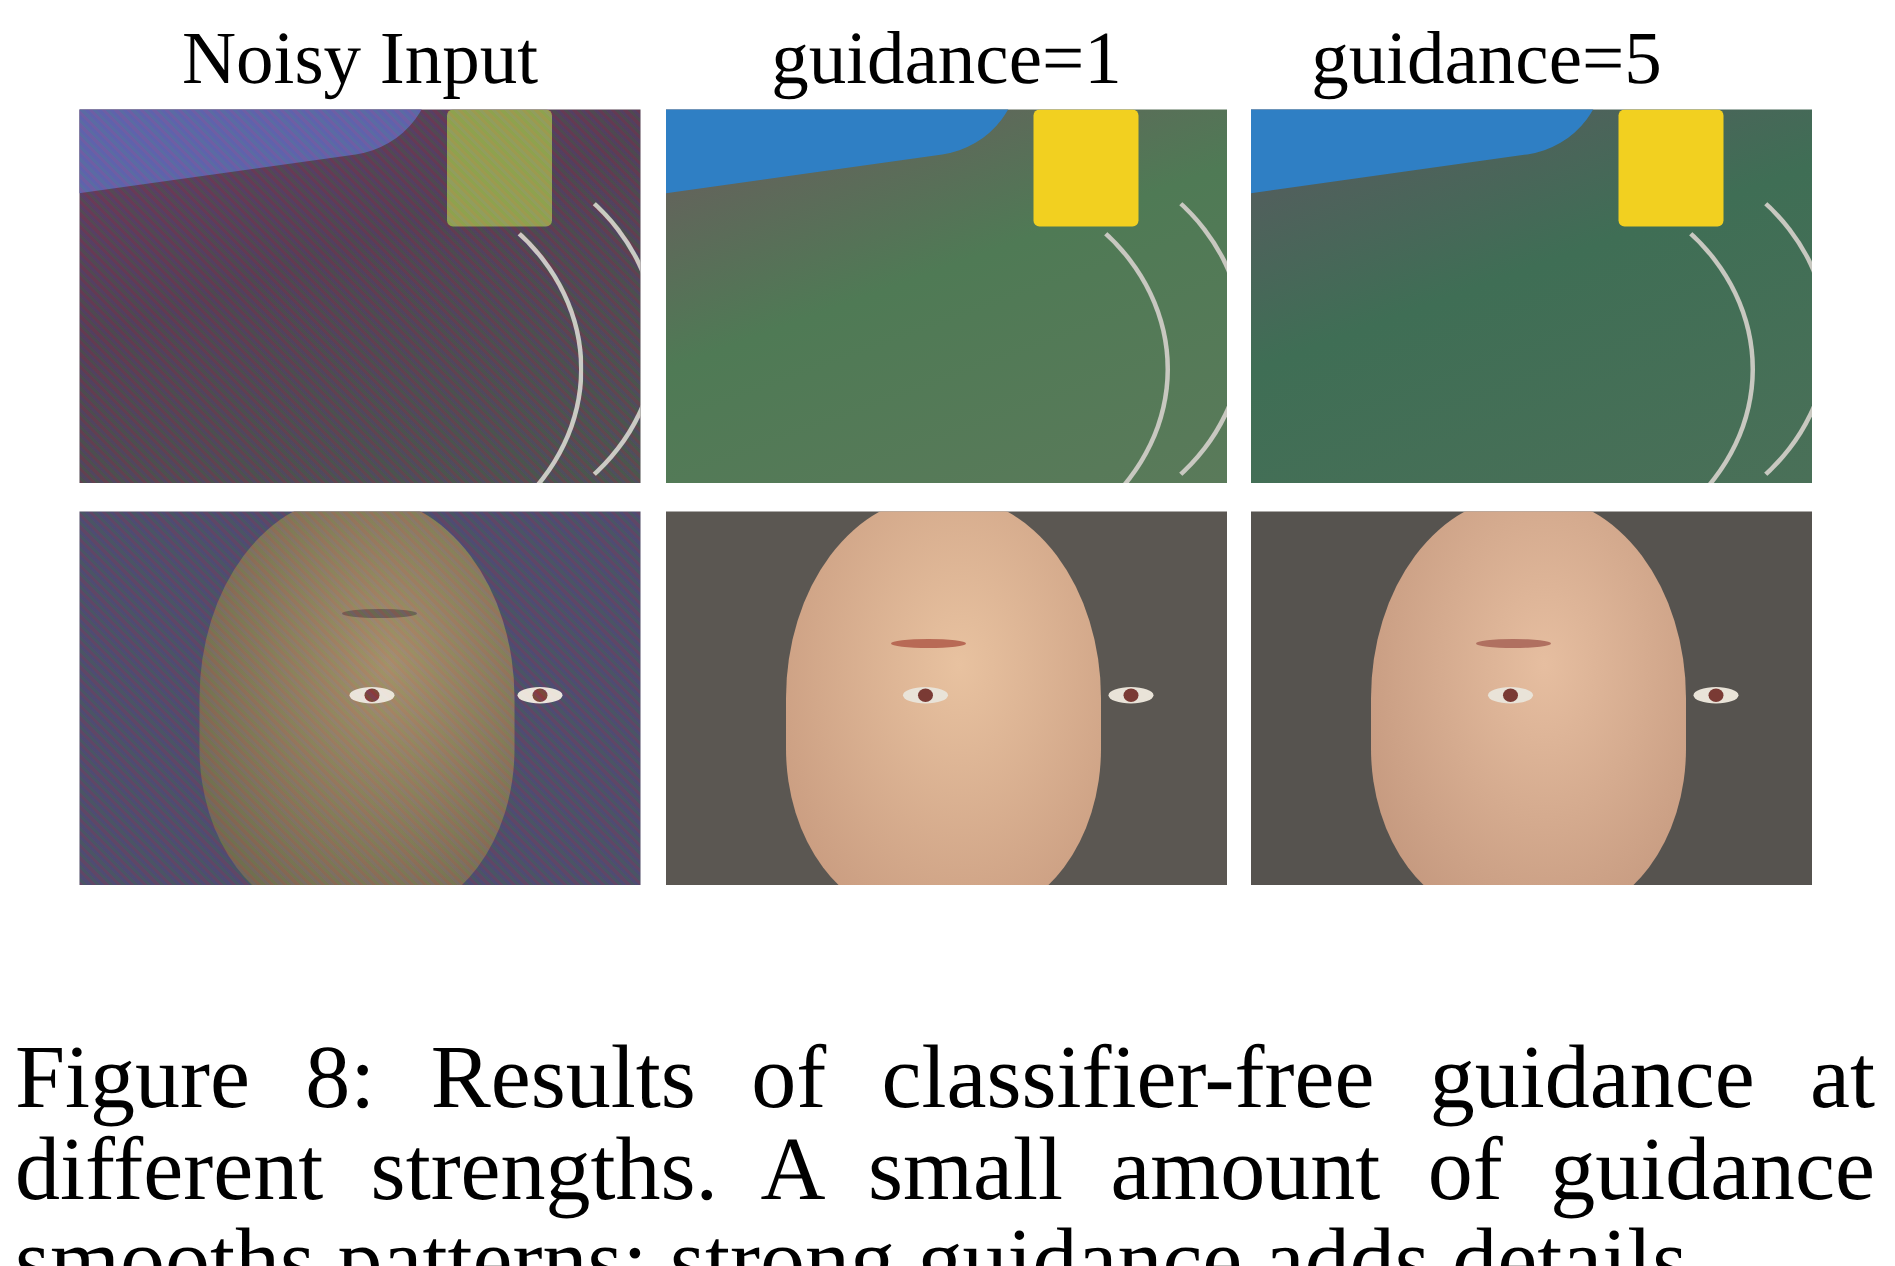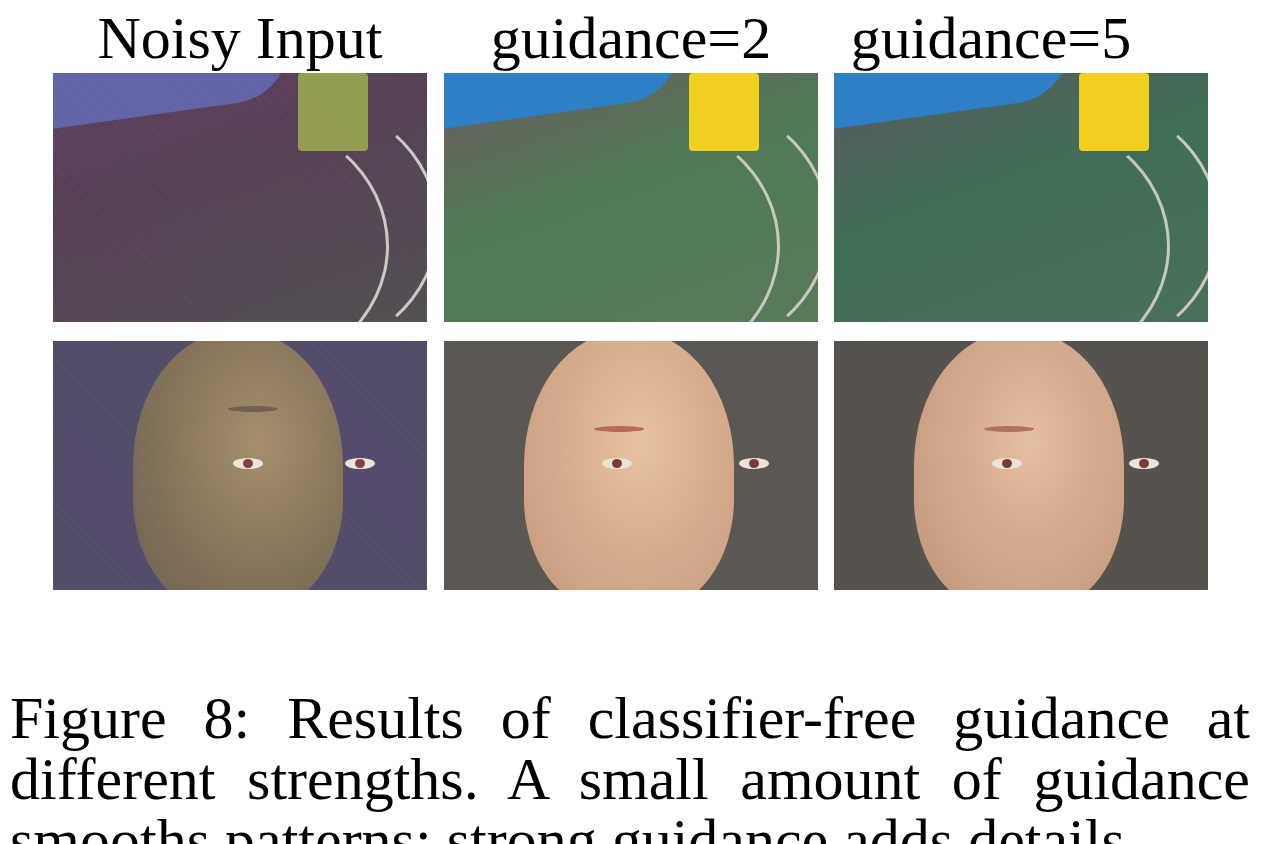--- a/index.html
+++ b/index.html
@@ -1,35 +1,35 @@
 <!DOCTYPE html>
 <html><head>
 <meta charset="utf-8">
 <style>
   html,body{margin:0;padding:0;background:#fff;}
   body{width:1263px;height:844px;position:relative;overflow:hidden;font-family:"Liberation Serif","DejaVu Serif",serif;color:#000;}
-  .hdr{position:absolute;top:8px;font-size:60px;line-height:60px;text-align:center;width:374px;}
+  .hdr{position:absolute;top:8px;font-size:50px;line-height:60px;text-align:center;width:374px;}
   .cell{position:absolute;width:374px;height:249px;overflow:hidden;}
   .caption{position:absolute;left:10px;top:648px;width:1240px;font-size:60px;line-height:61px;text-align:justify;text-align-last:left;margin-top:40px;}
   
   .train .blue{position:absolute;left:-20px;top:-30px;width:260px;height:70px;border-radius:0 0 60px 0;transform:rotate(-8deg);}
   .train .block{position:absolute;left:245px;top:0;width:70px;height:78px;border-radius:4px;}
   .train .rail{position:absolute;border:3px solid #b9b9b0;border-color:transparent #c8c8c0 transparent transparent;border-radius:50%;}
   .face{position:absolute;left:80px;top:-10px;width:210px;height:280px;border-radius:48% 48% 40% 40%;}
   .eye{position:absolute;width:30px;height:11px;border-radius:50%;background:#e9e3d8;}
   .eye::after{content:"";position:absolute;left:10px;top:1px;width:10px;height:9px;border-radius:50%;background:#7a3a34;}
   .brow{position:absolute;width:50px;height:6px;border-radius:50%;}
   .noise{position:absolute;inset:0;background-image:repeating-linear-gradient(45deg,rgba(255,0,80,.12) 0 2px,rgba(0,200,80,.10) 2px 4px,rgba(60,60,255,.12) 4px 6px);mix-blend-mode:screen;}
 </style>
 </head>
 <body>
 
 <div>
   <div class="hdr" style="left:53px">Noisy Input</div>
-  <div class="hdr" style="left:444px">guidance=2</div>
+  <div class="hdr" style="left:444px">guidance=1</div>
   <div class="hdr" style="left:804px">guidance=5</div>
 
   <div class="cell train" style="left:53px;top:73px;background:linear-gradient(160deg,#5a3a55 0%,#4d3a4a 40%,#4a4a48 100%);">
     <div class="blue" style="background:#5a5ea0;"></div>
     <div class="block" style="background:#8e9a48;"></div>
     <div class="rail" style="left:30px;top:40px;width:300px;height:260px;"></div>
     <div class="rail" style="left:80px;top:20px;width:300px;height:260px;"></div>
     <div class="noise"></div>
   </div>
   <div class="cell train" style="left:444px;top:73px;background:linear-gradient(160deg,#6b5a5e 0%,#4f7a55 45%,#5a7a5a 100%);">

